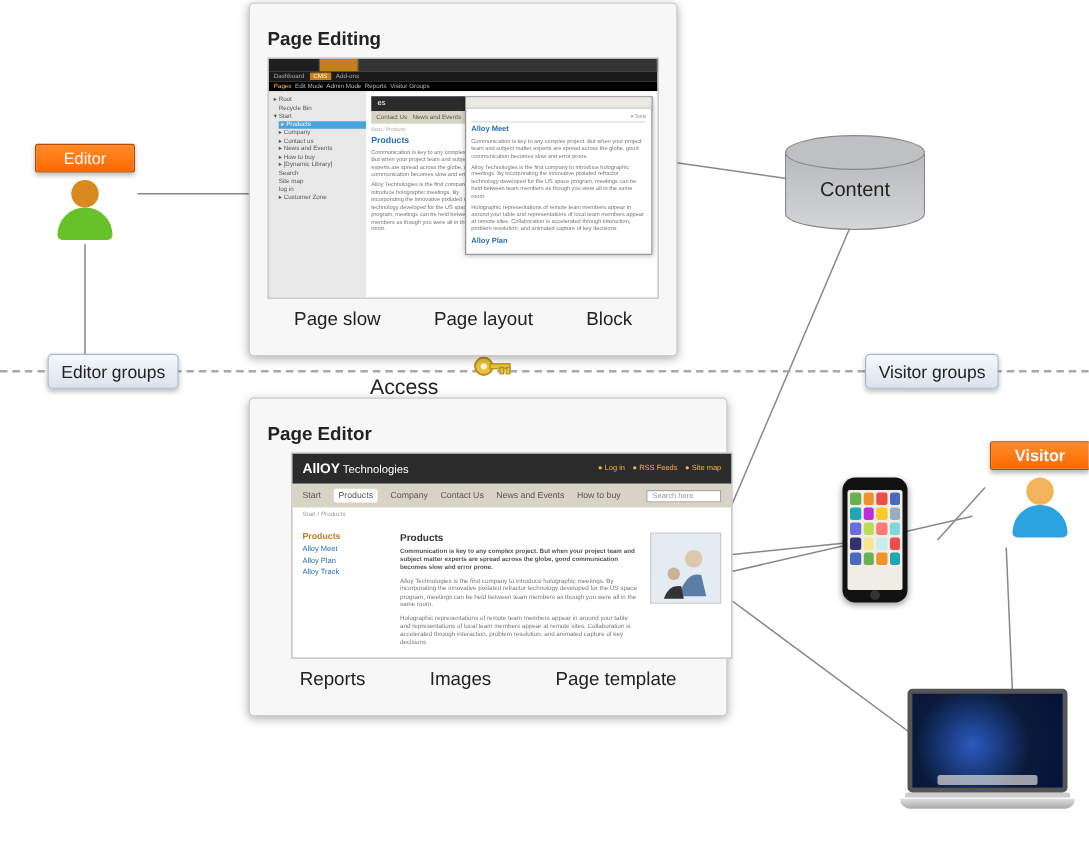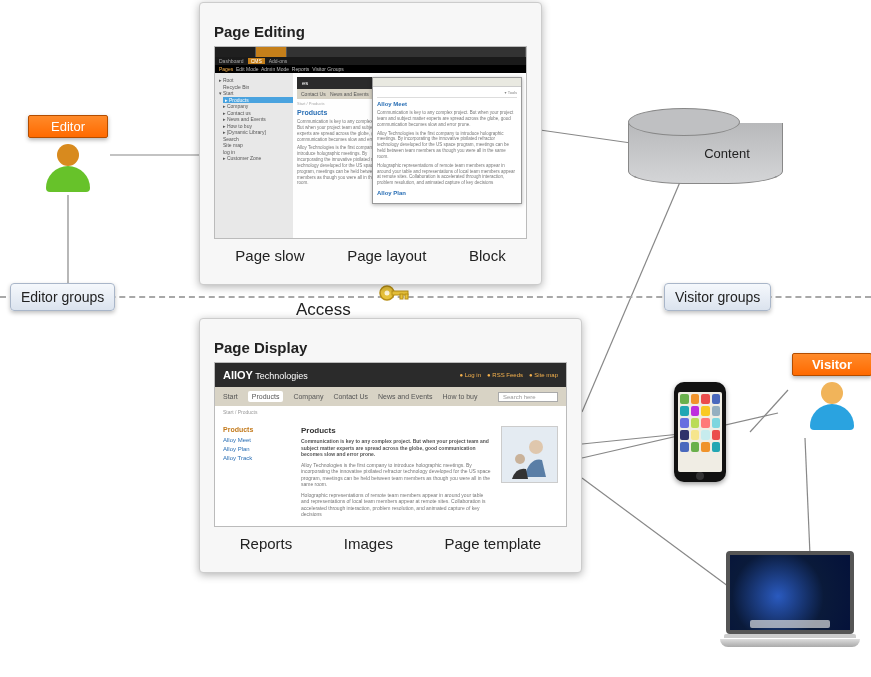--- a/index.html
+++ b/index.html
@@ -117,20 +117,21 @@
     margin-top:8px;
     text-align:center;
   }
 
   
   .display-app {
     background:#fff;
     border:1px solid #bbb;
     width:100%;
     box-sizing:border-box;
+    margin-left:19px;
   }
   .display-header {
     background:#2b2b2b;
     color:#fff;
     font-size:9px;
     padding:6px 8px;
     display:flex;
     justify-content:space-between;
   }
   .display-header .brand { font-weight:bold; font-size:11px;}
@@ -220,34 +221,35 @@
     position:relative;
     z-index:2;
   }
   .cyl-body {
     width:110px;height:60px;
     background:linear-gradient(#b8b9bb,#d4d5d7);
     border-left:1px solid #888;border-right:1px solid #888;border-bottom:1px solid #888;
     margin-top:-13px;
     border-radius:0 0 55px 55px / 0 0 13px 13px;
     display:flex;align-items:center;justify-content:center;
-    font-size:13px;color:#222;padding-left:43px;
+    font-size:16px;color:#222;
   }
 
   
   .pill {
     position:absolute;
     background:linear-gradient(#f5f8fc,#dbe3ee);
     border:1px solid #a9b6c9;
     border-radius:4px;
     padding:5px 10px;
     font-size:14px;
     color:#222;
     box-shadow:0 2px 4px rgba(0,0,0,0.25);
     white-space:nowrap;
+    margin-left:28px;
   }
 
   .access-label {
     position:absolute;
     font-size:17px;
     color:#222;
   }
   .key-icon {
     position:absolute;
     font-size:22px;
@@ -440,21 +442,21 @@
     </div>
   </div>
   <div class="caption-row">
     <span>Page slow</span>
     <span>Page layout</span>
     <span>Block</span>
   </div>
 </div>
 
 <div class="node-box panel" style="left:199px;top:318px;width:383px;">
-  <div class="panel-title">Page Display</div>
+  <div class="panel-title">Page Editor</div>
   <div class="display-app">
     <div class="display-header">
       <div><span class="brand"><span style="color:#fff">AllOY</span></span> <span style="font-weight:normal;">Technologies</span></div>
       <div style="font-size:6px;display:flex;gap:6px;align-items:center;">
         <span style="color:#f6b24d;">● <span>Log in</span></span>
         <span style="color:#f6b24d;">● <span>RSS Feeds</span></span>
         <span style="color:#f6b24d;">● <span>Site map</span></span>
       </div>
     </div>
     <div class="display-tabs">

